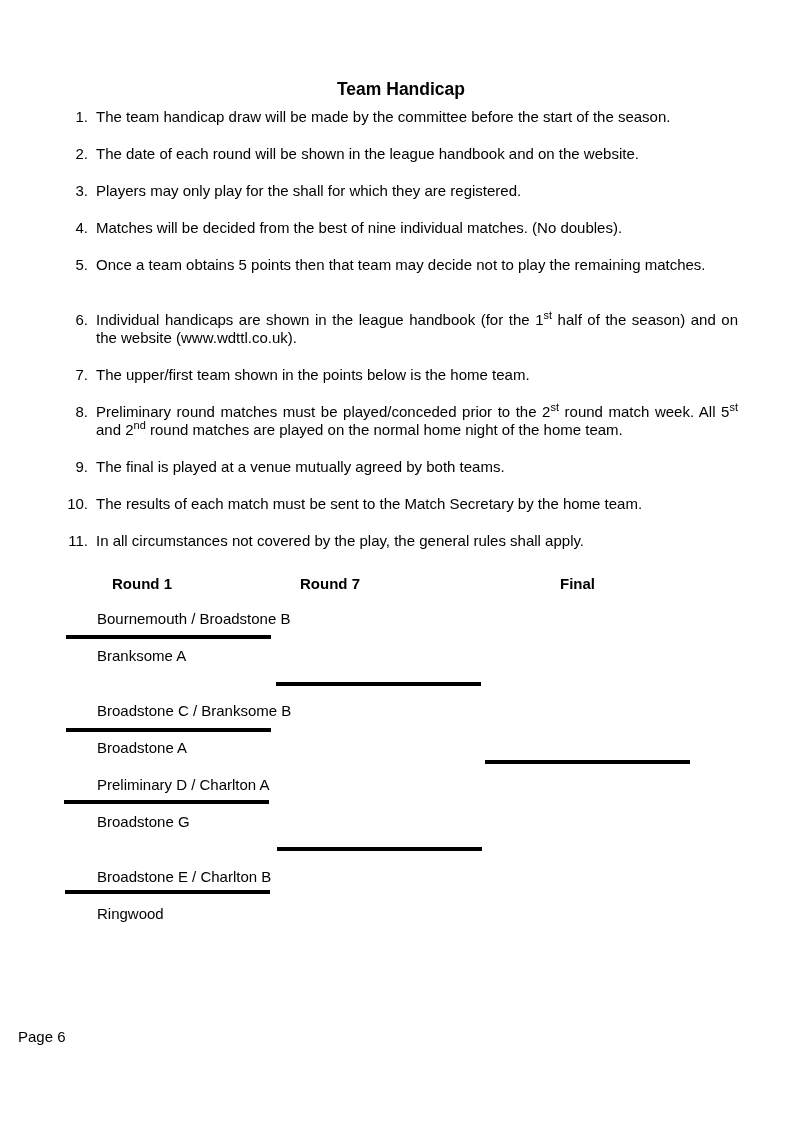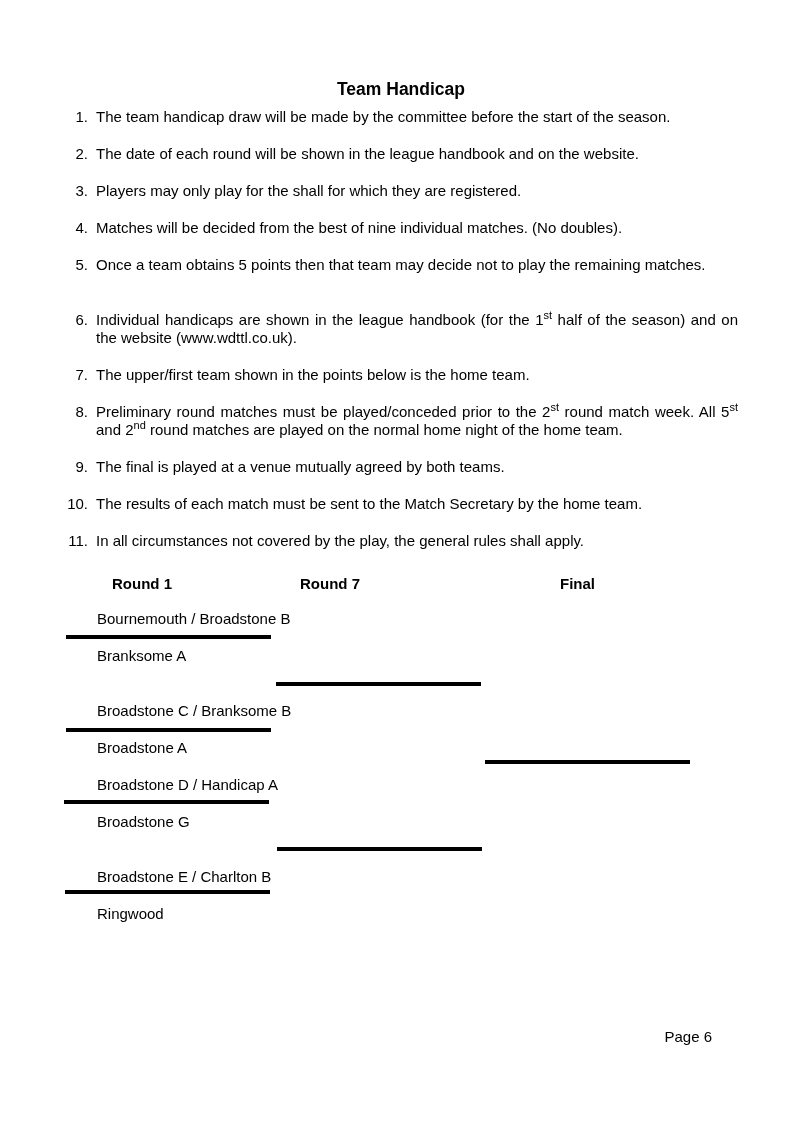--- a/index.html
+++ b/index.html
@@ -17,21 +17,21 @@
     }
     .rule .num { position: absolute; left: 0; width: 24px; text-align: right; }
     .rule .text {
       position: absolute; left: 32px; width: 642px; text-align: justify;
     }
     .rule .text.last-line-left { text-align-last: left; }
     sup { font-size: 11px; line-height: 0; vertical-align: 6px; }
     .hdr { position: absolute; top: 575px; font-weight: bold; font-size: 15px; }
     .team { position: absolute; left: 64px; font-size: 15px; margin-left: 33px; }
     .line { position: absolute; height: 4px; background: #000; }
-    .footer { position: absolute; left: 0; width: 712px; top: 1028px; text-align: right; font-size: 15px; }
+    .footer { position: absolute; left: 18px; width: 712px; top: 1028px; text-align: left; font-size: 15px; }
   </style>
 </head>
 <body>
 
 <div class="title">Team Handicap</div>
 
 <div class="rules">
   <div class="rule" style="top:108px">
     <span class="num">1.</span>
     <span class="text">The team handicap draw will be made by the committee before the start of the season.</span>
@@ -88,21 +88,21 @@
   <div class="team" style="top:647px">Branksome A</div>
 
   <div class="line" style="left:276px; top:682px; width:205px"></div>
 
   <div class="team" style="top:702px">Broadstone C / Branksome B</div>
   <div class="line" style="left:66px; top:728px; width:205px"></div>
   <div class="team" style="top:739px">Broadstone A</div>
 
   <div class="line" style="left:485px; top:760px; width:205px"></div>
 
-  <div class="team" style="top:776px">Broadstone D / Handicap A</div>
+  <div class="team" style="top:776px">Preliminary D / Charlton A</div>
   <div class="line" style="left:64px; top:800px; width:205px"></div>
   <div class="team" style="top:813px">Broadstone G</div>
 
   <div class="line" style="left:277px; top:847px; width:205px"></div>
 
   <div class="team" style="top:868px">Broadstone E / Charlton B</div>
   <div class="line" style="left:65px; top:890px; width:205px"></div>
   <div class="team" style="top:905px">Ringwood</div>
 </div>
 

